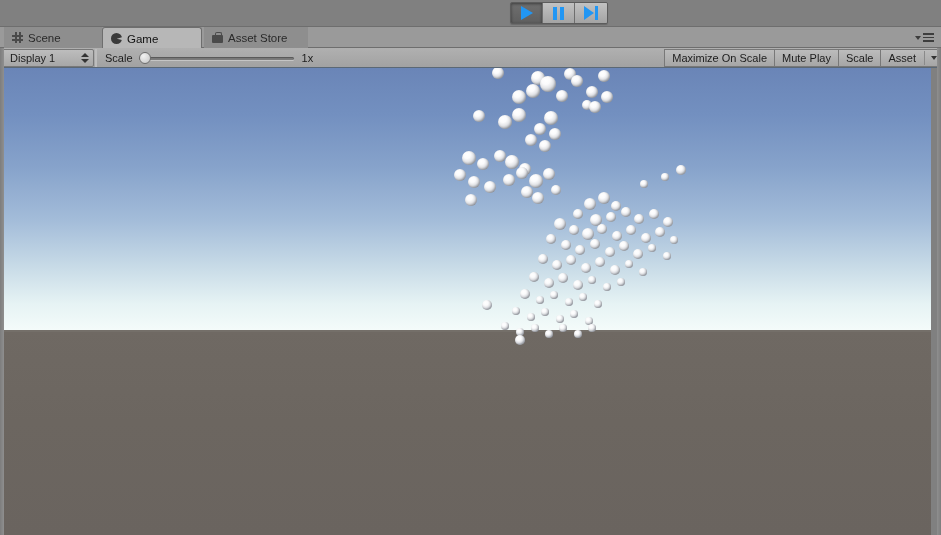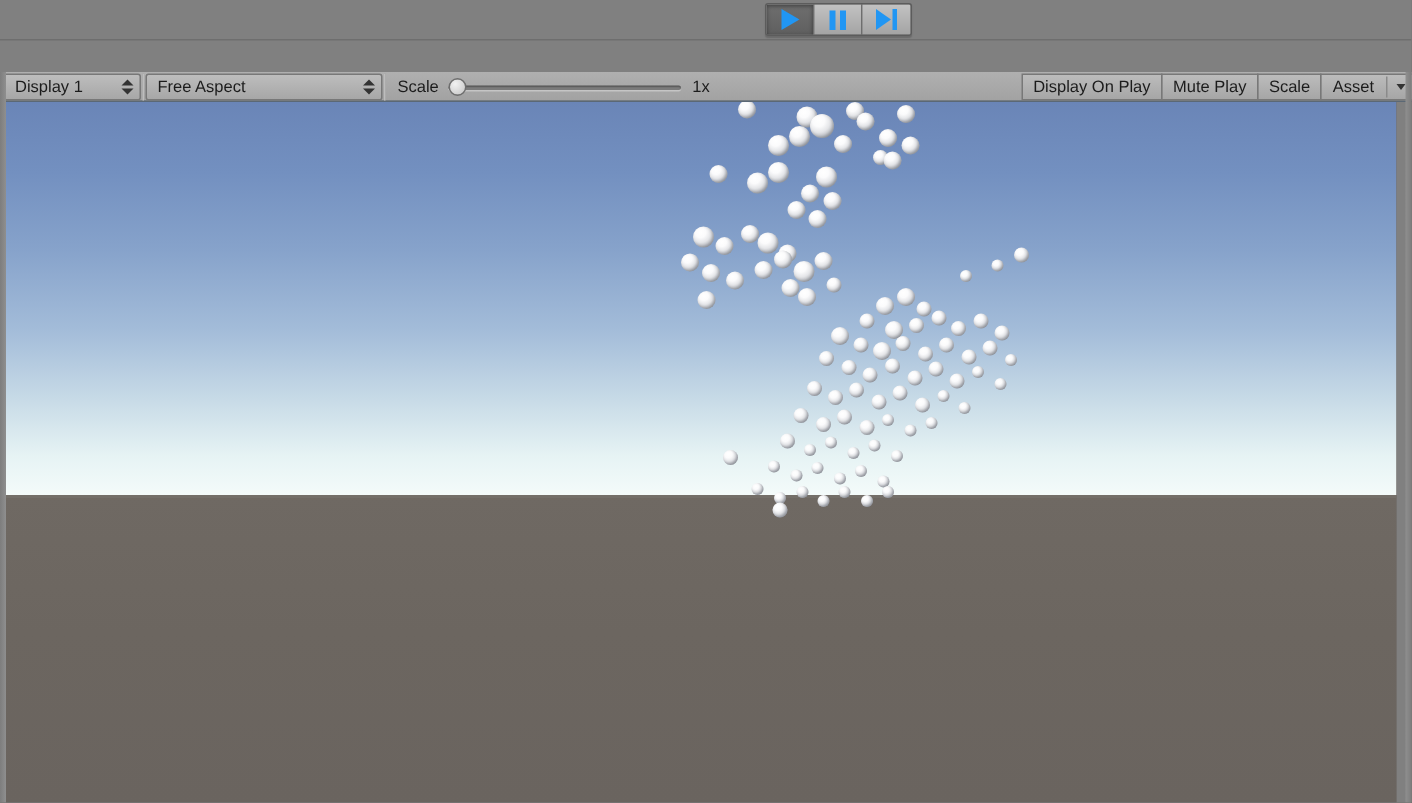--- a/index.html
+++ b/index.html
@@ -250,48 +250,66 @@
       </div>
       <div class="play-btn">
         <span class="step-ico">
             <span class="t"></span>
             <span class="b"></span>
           </span>
       </div>
     </div>
   </div>
 
+  <div class="tabstrip">
+    <div class="tab inactive" id="tab-scene">
+      <span class="ico-grid"></span>
+      <span>Scene</span>
+    </div>
+    <div class="tab active" id="tab-game">
+      <span class="ico-game"></span>
+      <span>Game</span>
+    </div>
+    <div class="tab inactive" id="tab-assets">
+      <span class="ico-cart"></span>
+      <span>Asset Store</span>
+    </div>
+    <div class="panel-menu">
+      <span class="caret"></span>
+      <span class="bars">
+          <i></i>
+          <i></i>
+          <i></i>
+        </span>
+    </div>
+  </div>
 
   <div class="gv-toolbar">
     <span class="sep"></span>
 
     <div class="dropdown" id="dd-display">
       <span>Display 1</span>
       <span class="updown"></span>
     </div>
 
     <span class="sep"></span>
 
-    <div class="dropdown" id="dd-aspect">
-      <span>Free Aspect</span>
-      <span class="updown"></span>
-    </div>
 
     <span class="sep"></span>
 
     <span class="scale-label">Scale</span>
     <div class="slider">
       <span class="track"></span>
       <span class="knob"></span>
     </div>
     <span class="scale-val">1x</span>
 
     <div class="gv-right">
       <div class="tbtn">
-        <span>Display On Play</span>
+        <span>Maximize On Scale</span>
       </div>
       <div class="tbtn">
         <span>Mute Play</span>
       </div>
       <div class="tbtn">
         <span>Scale</span>
       </div>
       <div class="tbtn gizmos">
         <span>Asset</span>
         <span class="gz-sep"></span>

